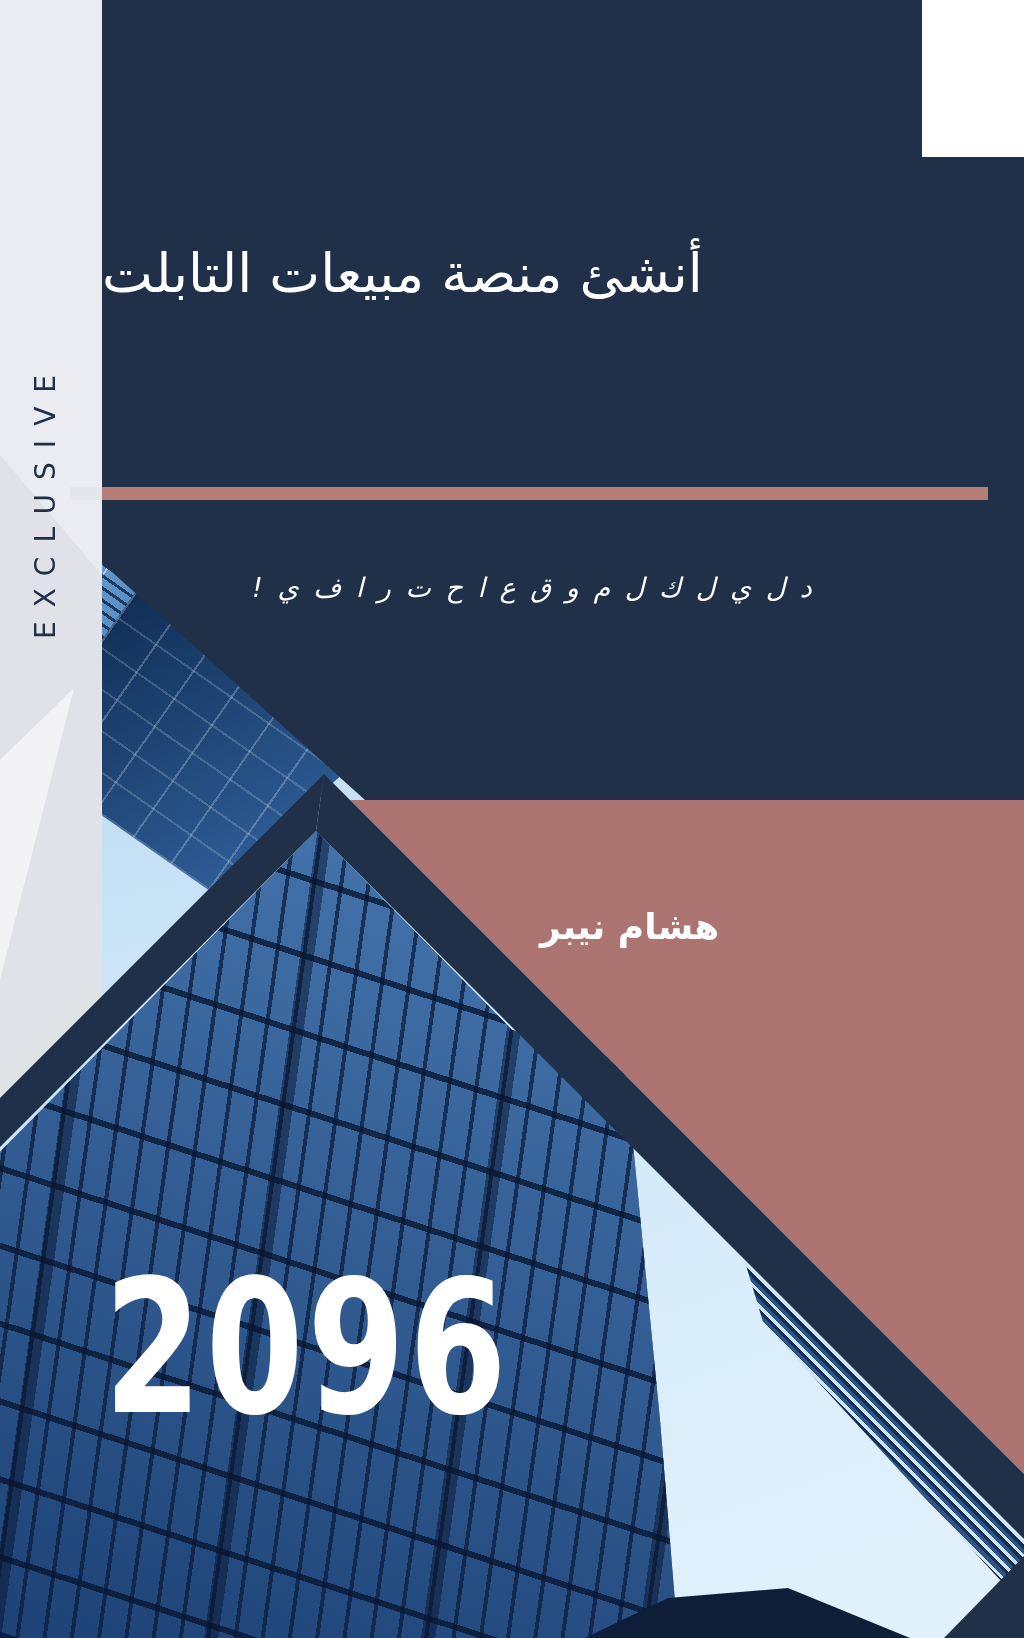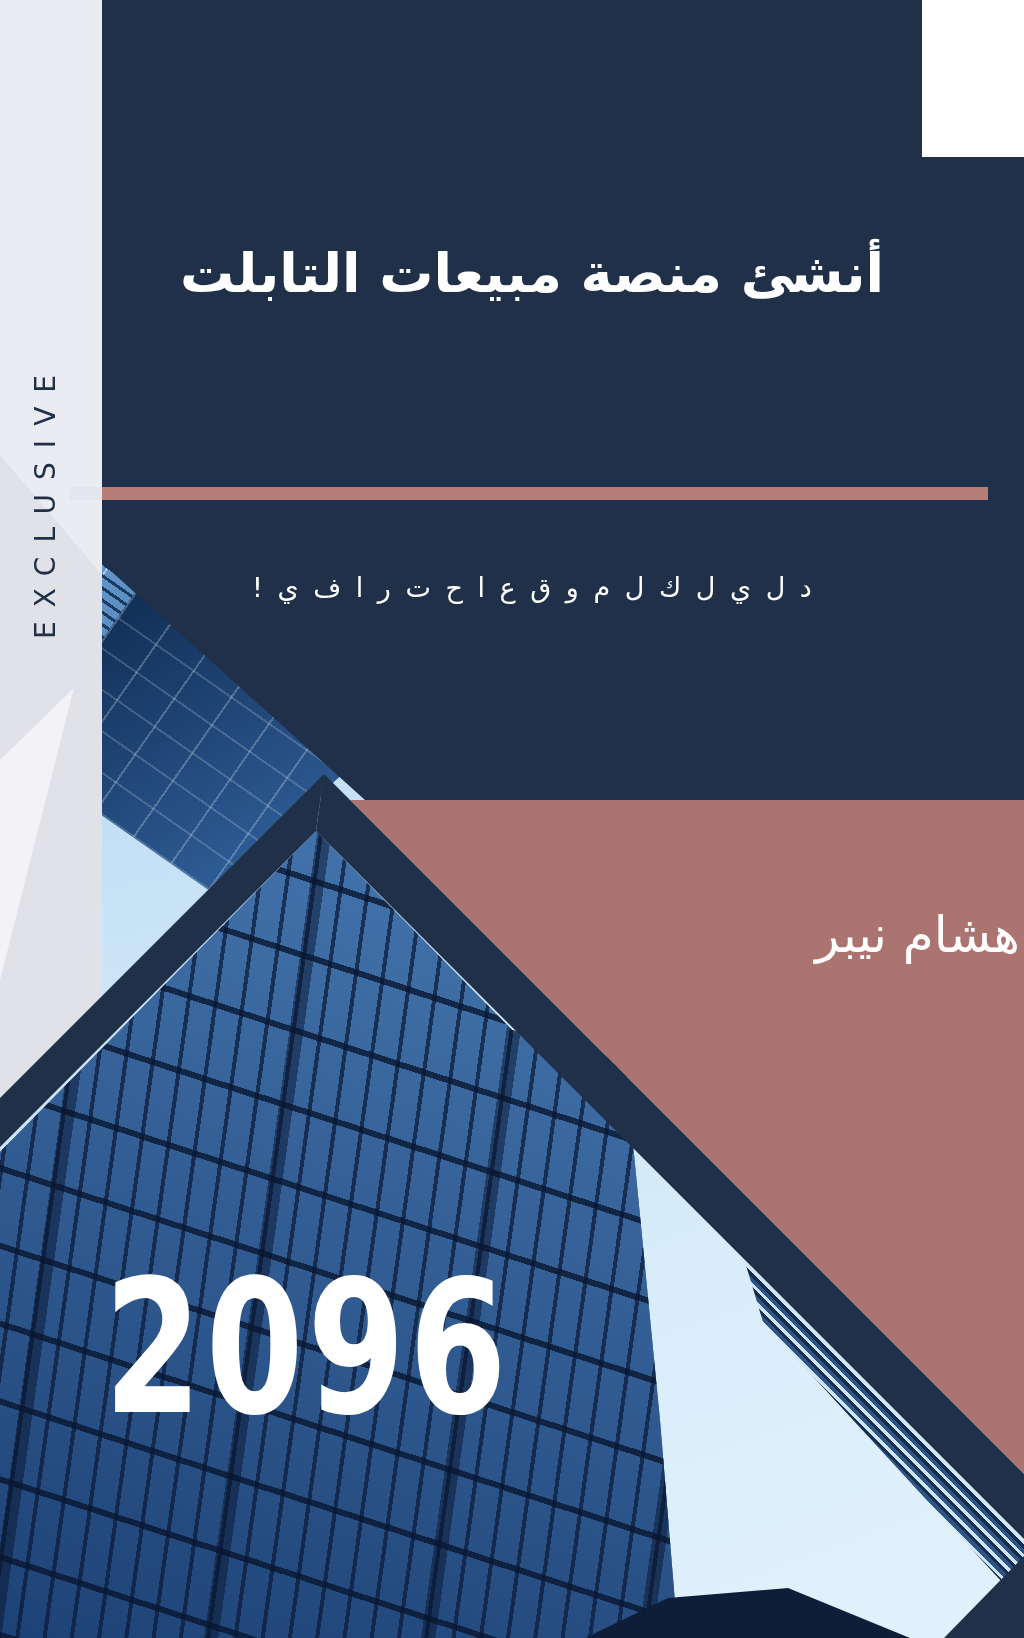--- a/index.html
+++ b/index.html
@@ -49,26 +49,26 @@
   .stripe-s1{inset:0;clip-path:polygon(324px 774px,1024px 1474px,1024px 1539px,316px 831px);background:var(--navy);}
   .stripe-s2{inset:0;clip-path:polygon(324px 774px,0 1098px,0 1147px,316px 831px);background:var(--navy);}
   .corner-triangle{inset:0;clip-path:polygon(1024px 1556px,1024px 1638px,944px 1638px);background:var(--navy);}
   .corner-square{left:922px;top:0;width:102px;height:157px;background:var(--white);}
   .divider-left{left:70px;top:487px;width:32px;height:13px;background:#e3e6eb;}
   .divider{left:102px;top:487px;width:886px;height:13px;background:var(--divider);}
 
   
   .exclusive{left:45px;top:500px;transform:translate(-50%,-50%) rotate(-90deg);
     font-size:28px;font-weight:500;letter-spacing:14px;color:var(--navy);white-space:nowrap;}
-  .title{left:102px;top:222px;width:860px;direction:rtl;text-align:center;
-    color:var(--text_light);font-size:54px;font-weight:700;line-height:1.93;}
+  .title{left:102px;top:222px;width:860px;direction:rtl;text-align:left;
+    color:var(--text_light);font-size:54px;font-weight:400;line-height:1.93;}
   .subtitle{left:132px;top:572px;width:800px;direction:rtl;text-align:center;
-    color:var(--text_light);font-size:27px;font-weight:400;letter-spacing:9px;word-spacing:6px;white-space:nowrap;}
-  .author{left:540px;top:906px;width:480px;direction:rtl;text-align:right;
-    color:var(--text_light);font-size:50px;font-weight:400;}
+    color:var(--text_light);font-size:27px;font-weight:400;letter-spacing:9px;word-spacing:6px;white-space:nowrap;font-style:italic;}
+  .author{left:540px;top:906px;width:480px;direction:rtl;text-align:left;
+    color:var(--text_light);font-size:36px;font-weight:700;}
   .year{left:104px;top:1256px;color:var(--text_light);font-size:185px;font-weight:700;
     letter-spacing:5px;transform:scaleX(.76);transform-origin:left top;line-height:1;}
 </style>
 </head>
 <body>
 
 <div class="cover">
 
   <div class="abs sky"></div>
   <div class="abs facade"></div>

